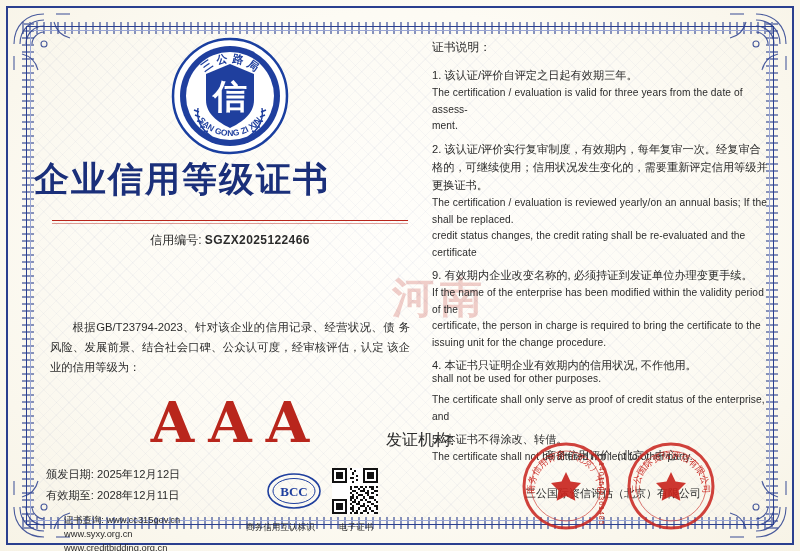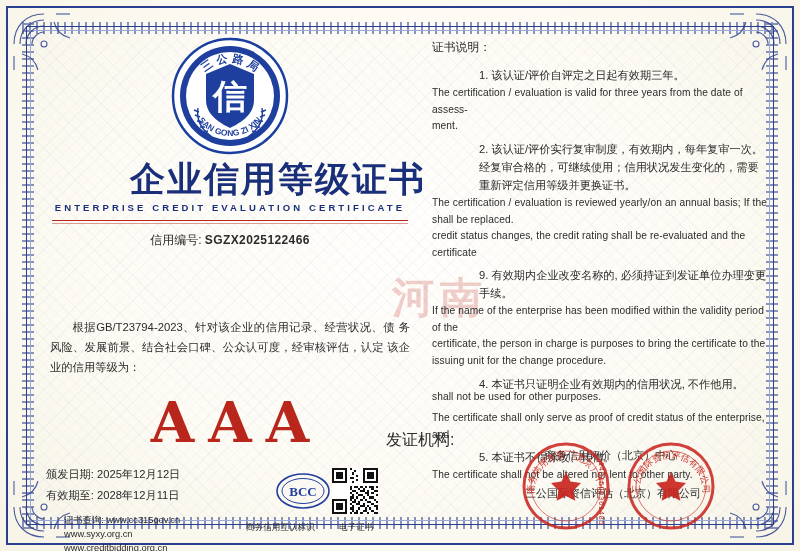--- a/index.html
+++ b/index.html
@@ -57,21 +57,21 @@
   .content{position:absolute;left:34px;top:34px;right:34px;bottom:34px;}
   .left{position:absolute;left:0;top:0;width:392px;height:100%;}
   .right{position:absolute;left:398px;top:6px;width:336px;}
 
   
   .emblem{position:absolute;left:50%;top:2px;transform:translateX(-50%);width:120px;height:120px;}
   .emblem svg{width:100%;height:100%;display:block;}
 
   
   .title-cn{
-    position:absolute;top:122px;left:0;width:100%;text-align:right;
+    position:absolute;top:122px;left:0;width:100%;text-align:left;
     font-family:"DejaVu Sans","Liberation Sans",sans-serif;
     font-size:35px;font-weight:bold;color:#1a2f7a;letter-spacing:2px;
     white-space:nowrap;
   }
   .title-en{
     position:absolute;top:168px;left:0;width:100%;text-align:center;
     font-size:9.5px;color:#1a2f7a;letter-spacing:3.1px;font-weight:bold;
     white-space:nowrap;
   }
   .rule{
@@ -104,29 +104,29 @@
     position:absolute;top:355px;left:0;width:100%;text-align:center;
     font-family:"DejaVu Serif","Liberation Serif",serif;
     font-size:56px;font-weight:bold;color:#b9261c;letter-spacing:14px;
     text-indent:14px;
   }
 
   .dates{position:absolute;top:430px;left:12px;font-size:11.2px;line-height:1.9;color:#2b2b2b;}
   .query{position:absolute;top:480px;left:30px;font-size:9.3px;line-height:1.5;color:#2b2b2b;}
 
   
-  .bcc{position:absolute;left:241px;top:437px;width:56px;height:40px;}
+  .bcc{position:absolute;left:232px;top:437px;width:56px;height:40px;}
   .bcc svg{width:100%;height:100%;}
   .qr{position:absolute;left:298px;top:434px;width:46px;height:46px;}
   .qr-label{position:absolute;left:212px;top:488px;font-size:8.6px;color:#2b2b2b;white-space:nowrap;}
   .qr-label2{position:absolute;left:305px;top:488px;font-size:8.6px;color:#2b2b2b;white-space:nowrap;}
 
   
   .r-title{font-size:11.8px;color:#2b2b2b;margin:0 0 10px 0;}
-  .r-item{font-size:11.2px;color:#2b2b2b;line-height:1.62;margin-bottom:1px;margin-left:47px;}
+  .r-item{font-size:11.2px;color:#2b2b2b;line-height:1.62;margin-bottom:1px;}
   .r-en{font-size:10.2px;color:#2b2b2b;line-height:1.62;margin-bottom:5px;letter-spacing:.1px;}
   .issuer{position:absolute;left:386px;top:430px;font-size:16px;color:#2b2b2b;}
 
   
   .watermark{
     position:absolute;left:392px;top:244px;
     font-size:42px;font-weight:bold;color:rgba(185,38,28,.22);
     letter-spacing:6px;pointer-events:none;white-space:nowrap;margin-top:26px;
   }
 
@@ -240,21 +240,20 @@
             <path d="M29 76 l-5 -2 M30 81 l-5 -2 M32 86 l-5 -1 M35 91 l-5 0 M38 95 l-4 1"></path>
             <path d="M91 76 l5 -2 M90 81 l5 -2 M88 86 l5 -1 M85 91 l5 0 M82 95 l4 1"></path>
           </g>
 
           <path d="M60 28 L84 38 L84 64 C84 78 72 86 60 92 C48 86 36 78 36 64 L36 38 Z" fill="#1f3f9e"></path>
           <text x="60" y="72" font-size="34" font-weight="bold" fill="#ffffff" text-anchor="middle" font-family="DejaVu Sans">信</text>
         </svg>
       </div>
 
       <div class="title-cn">企业信用等级证书</div>
-      <div class="title-en">ENTERPRISE CREDIT EVALUATION CERTIFICATE</div>
       <div class="rule"></div>
       <div class="rule2"></div>
 
       <div class="cert-no">
         <span>信用编号:</span>
         <b>SGZX2025122466</b>
       </div>
 
 
 
@@ -389,21 +388,21 @@
       <div class="r-en">The certification / evaluation is valid for three years from the date of assess-</div>
       <div class="r-en" style="margin-top:-5px;">ment.</div>
 
       <div class="r-item">2. 该认证/评价实行复审制度，有效期内，每年复审一次。经复审合格的，可继续使用；信用状况发生变化的，需要重新评定信用等级并更换证书。</div>
       <div class="r-en">The certification / evaluation is reviewed yearly/on an annual basis; If the</div>
       <div class="r-en" style="margin-top:-5px;">shall be replaced.</div>
       <div class="r-en" style="margin-top:-5px;">credit status changes, the credit rating shall be re-evaluated and the certificate</div>
 
       <div class="r-item">9. 有效期内企业改变名称的, 必须持证到发证单位办理变更手续。</div>
       <div class="r-en">If the name of the enterprise has been modified within the validity period of the</div>
-      <div class="r-en" style="margin-top:-5px;">certificate, the person in charge is purposes to bring the certificate to the</div>
+      <div class="r-en" style="margin-top:-5px;">certificate, the person in charge is required to bring the certificate to the</div>
       <div class="r-en" style="margin-top:-5px;">issuing unit for the change procedure.</div>
 
       <div class="r-item">4. 本证书只证明企业有效期内的信用状况, 不作他用。</div>
       <div class="r-en" style="margin-top:-5px;">shall not be used for other purposes.</div>
       <div class="r-en">The certificate shall only serve as proof of credit status of the enterprise, and</div>
 
       <div class="r-item">5. 本证书不得涂改、转借。</div>
       <div class="r-en">The certificate shall not be altered nor lent to other party.</div>
     </div>
   </div>

